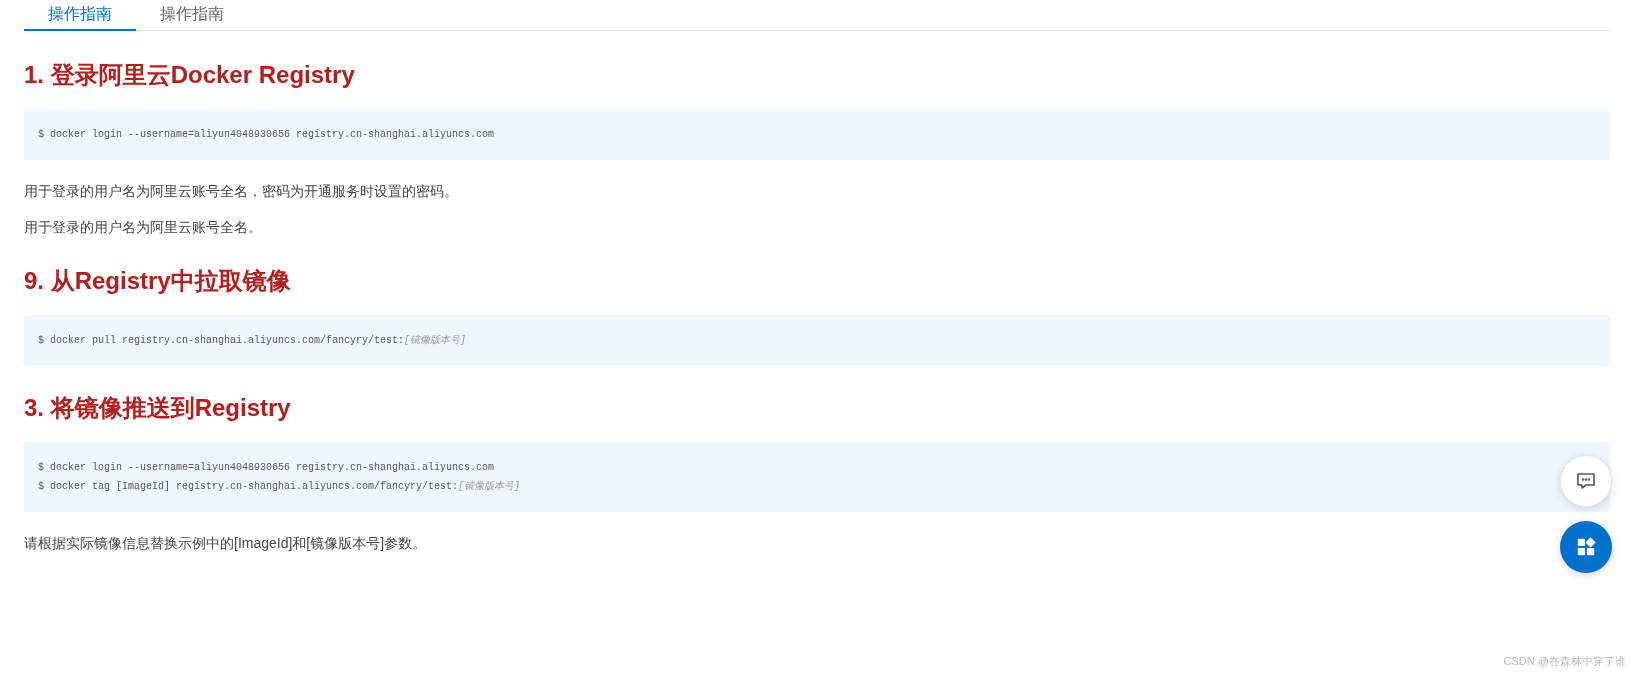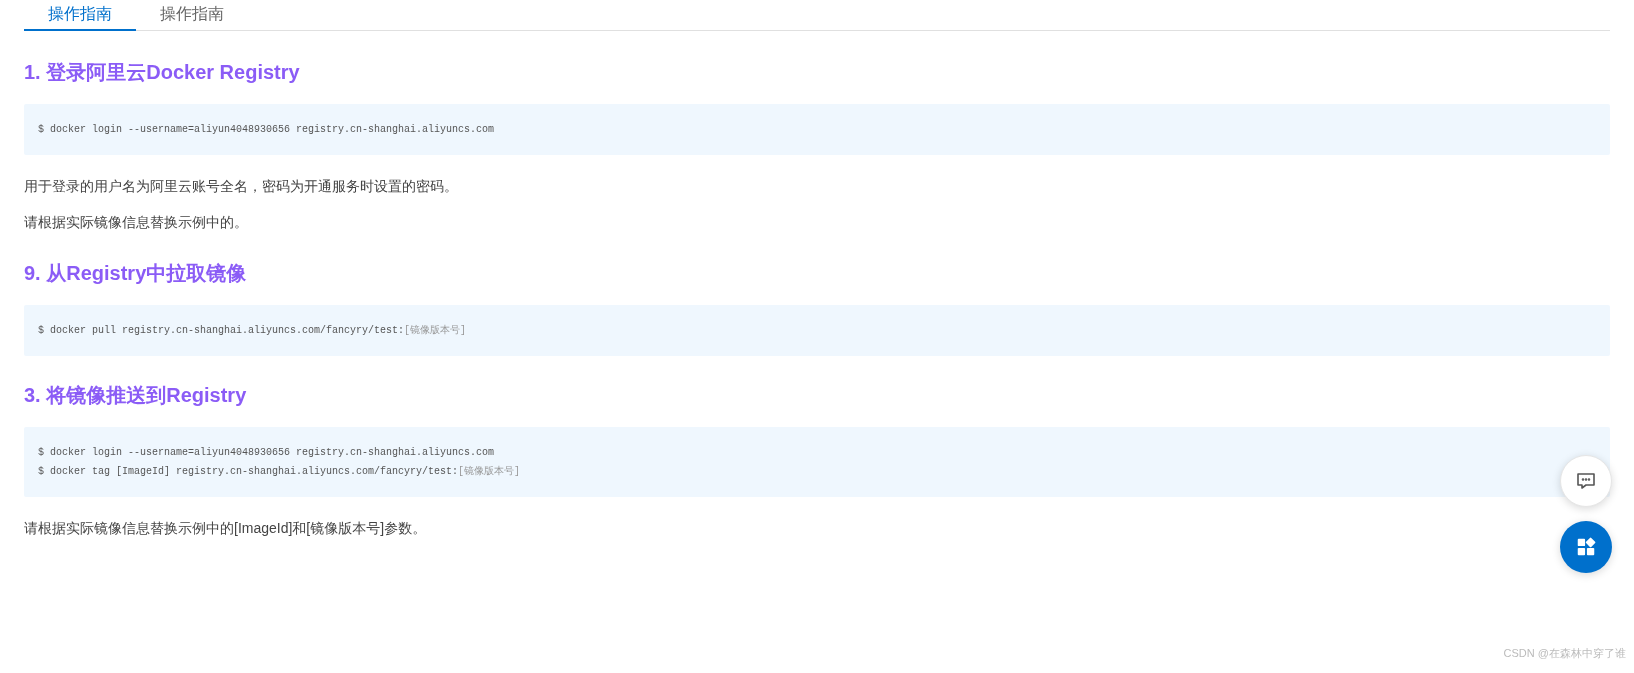--- a/index.html
+++ b/index.html
@@ -30,41 +30,42 @@
       color: #666;
       cursor: pointer;
       border-bottom: 2px solid transparent;
       margin-bottom: -1px;
     }
     .tab.active {
       color: #0070cc;
       border-bottom: 2px solid #0070cc;
     }
     .section-heading {
-      font-size: 20px;
+      font-size: 24px;
       font-weight: 600;
-      color: #8b5cf6;
+      color: #b91c1c;
       margin-bottom: 18px;
       margin-top: 8px;
     }
     .code-block {
       background: #eff7fe;
       padding: 16px 14px;
       margin-bottom: 20px;
       font-family: "Consolas", "Courier New", monospace;
       font-size: 10px;
       color: #555;
       line-height: 1.9;
       border-radius: 2px;
     }
     .code-line {
       white-space: nowrap;
     }
     .placeholder {
       color: #999;
+      font-style: italic;
     }
     .description {
       font-size: 14px;
       color: #444;
       margin-bottom: 14px;
       line-height: 1.6;
     }
     .section2 {
       margin-top: 26px;
     }
@@ -103,42 +104,42 @@
     .fab.apps {
       background: #0070cc;
     }
     .fab.apps svg {
       width: 22px;
       height: 22px;
     }
     .watermark {
       position: absolute;
       right: 8px;
-      bottom: 12px;
+      bottom: 4px;
       font-size: 11px;
       color: #bbb;
       margin-left: 48px;
     }
   </style>
 </head>
 <body>
 
 <div class="content">
   <div class="tabs">
     <div class="tab active">操作指南</div>
     <div class="tab">操作指南</div>
   </div>
 
   <div class="section1">
     <h2 class="section-heading">1. 登录阿里云Docker Registry</h2>
     <div class="code-block">
       <div class="code-line">$ docker login --username=aliyun4048930656 registry.cn-shanghai.aliyuncs.com</div>
     </div>
     <p class="description">用于登录的用户名为阿里云账号全名，密码为开通服务时设置的密码。</p>
-    <p class="description">请根据实际镜像信息替换示例中的。</p>
+    <p class="description">用于登录的用户名为阿里云账号全名。</p>
   </div>
 
   <div class="section2">
     <h2 class="section-heading">9. 从Registry中拉取镜像</h2>
     <div class="code-block">
       <div class="code-line"><span>$ docker pull registry.cn-shanghai.aliyuncs.com/fancyry/test:</span><span class="placeholder">[镜像版本号]</span></div>
     </div>
   </div>
 
   <div class="section3">

